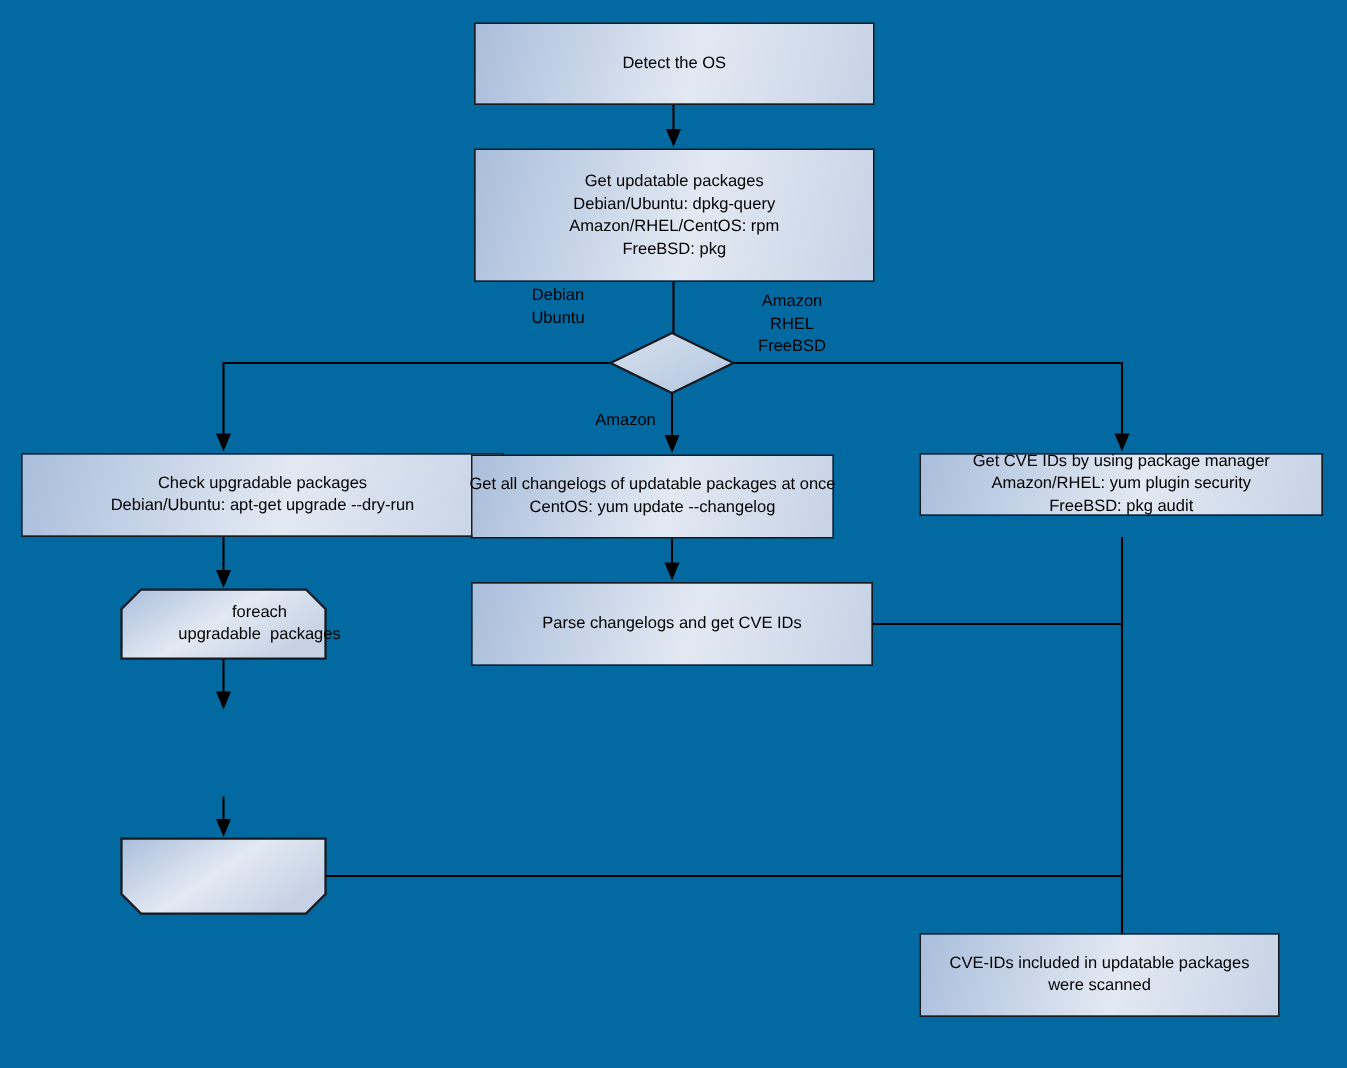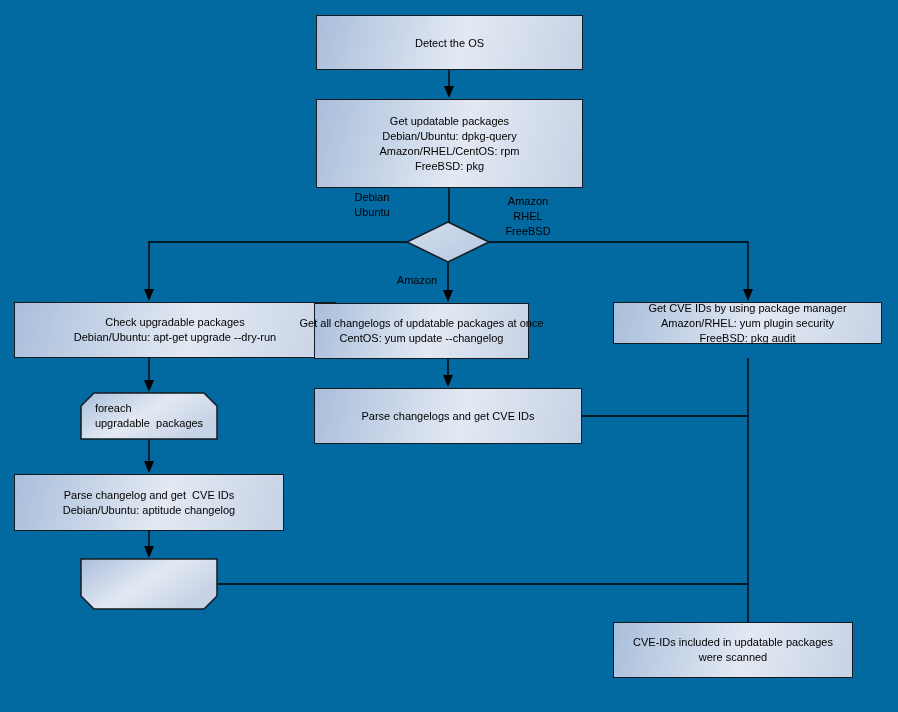--- a/index.html
+++ b/index.html
@@ -23,32 +23,32 @@
   .lbl{
     position:absolute;
     left:50%;top:50%;
     transform:translate(-50%,-50%);
     white-space:pre;
     text-align:center;
   }
   .shape-label{
     position:absolute;
     display:flex;align-items:center;justify-content:center;
-    text-align:left;white-space:pre;
+    text-align:center;white-space:pre;padding-left:24px;
   }
   .edge-label{
     position:absolute;
     text-align:center;white-space:pre;
   }
   
   #n-detect{left:316px;top:15px;width:267px;height:55px;}
   #n-installed{left:316px;top:99px;width:267px;height:89px;}
   #n-check{left:14px;top:302px;width:322px;height:56px;}
   #n-parsedeb{left:14px;top:474px;width:270px;height:57px;}
-  #n-getall{left:314px;top:303px;width:215px;height:56px;}
+  #n-getall{left:314px;top:303px;width:242px;height:56px;}
   #n-parsecentos{left:314px;top:388px;width:268px;height:56px;}
   #n-pkgmgr{left:613px;top:302px;width:269px;height:42px;}
   #n-result{left:613px;top:622px;width:240px;height:56px;}
   #t-foreach{left:81px;top:393px;width:136px;height:46px;}
   #t-endloop{left:81px;top:559px;width:136px;height:50px;}
   #el-left{left:340px;top:190px;width:64px;}
   #el-right{left:496px;top:194px;width:64px;}
   #el-centos{left:391px;top:273px;width:52px;}
 </style>
 </head>
@@ -112,24 +112,20 @@
 Debian/Ubuntu: dpkg-query
 Amazon/RHEL/CentOS: rpm
 FreeBSD: pkg</span>
   </div>
 
   <div class="node" id="n-check">
     <span class="lbl">Check upgradable packages
 Debian/Ubuntu: apt-get upgrade --dry-run</span>
   </div>
 
-  <div class="node" id="n-parsedeb">
-    <span class="lbl">Parse changelog and get  CVE IDs
-Debian/Ubuntu: aptitude changelog</span>
-  </div>
 
   <div class="node" id="n-getall">
     <span class="lbl">Get all changelogs of updatable packages at once
 CentOS: yum update --changelog</span>
   </div>
 
   <div class="node" id="n-parsecentos">
     <span class="lbl">Parse changelogs and get CVE IDs</span>
   </div>
 

